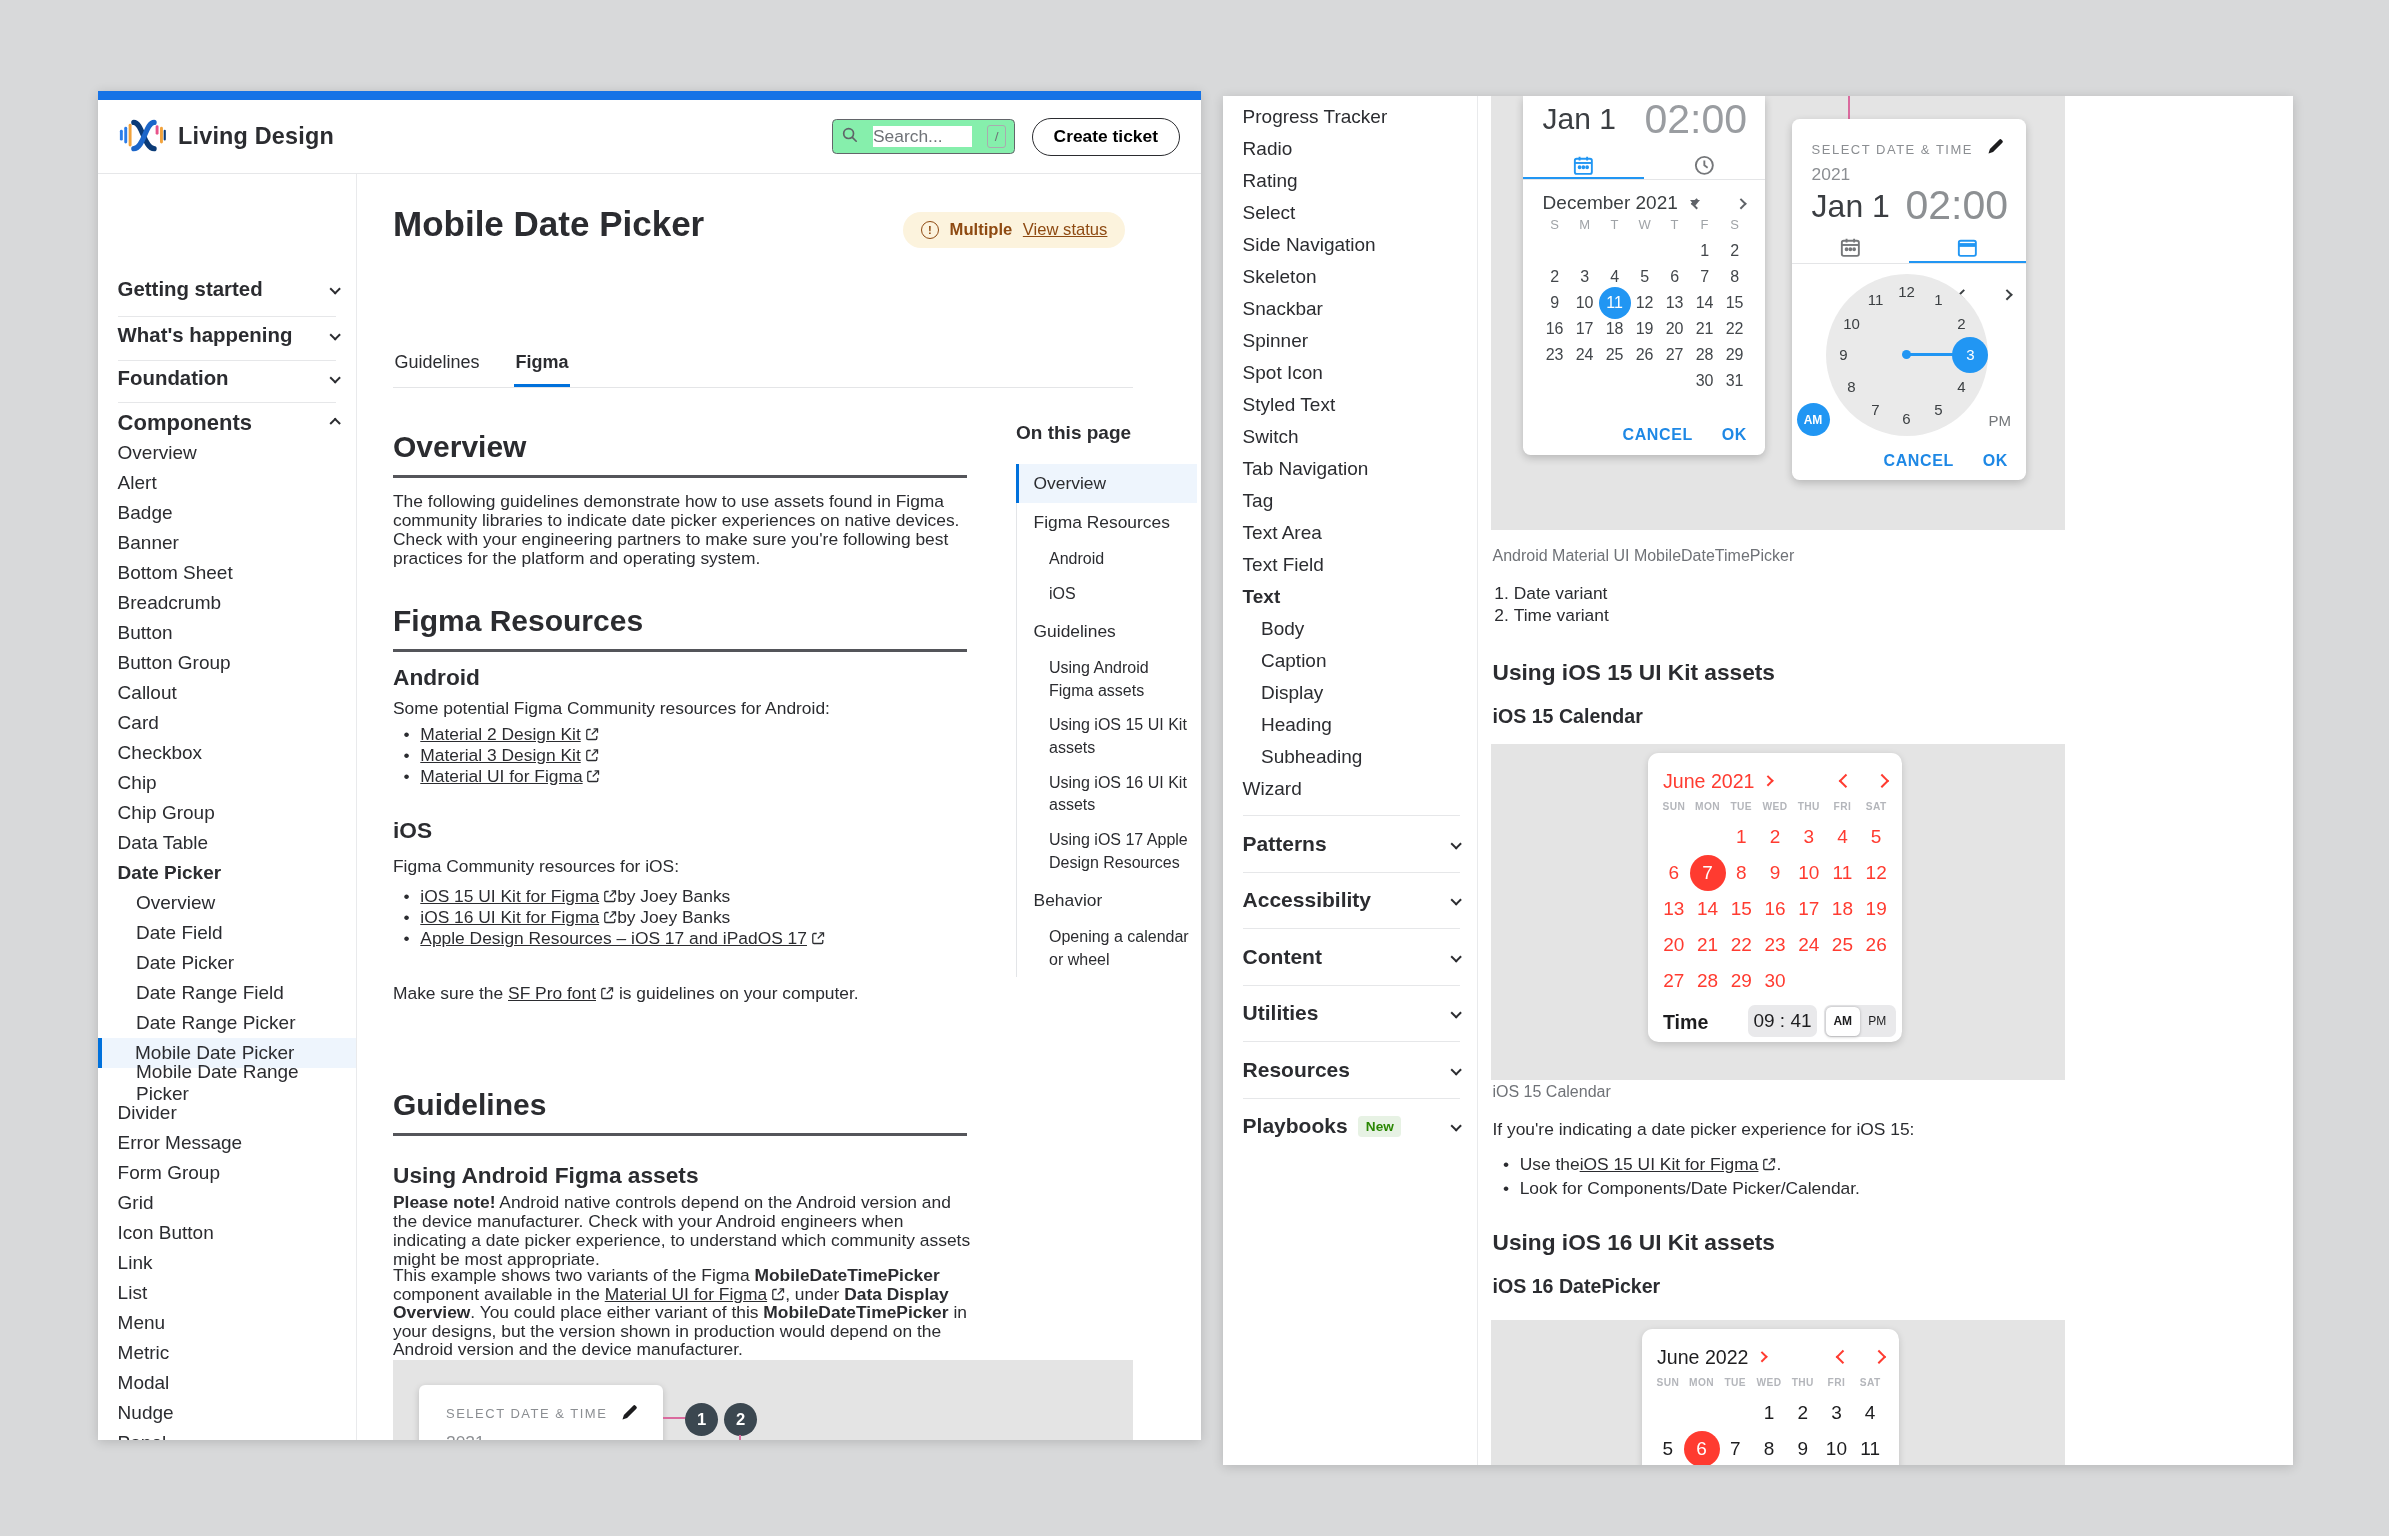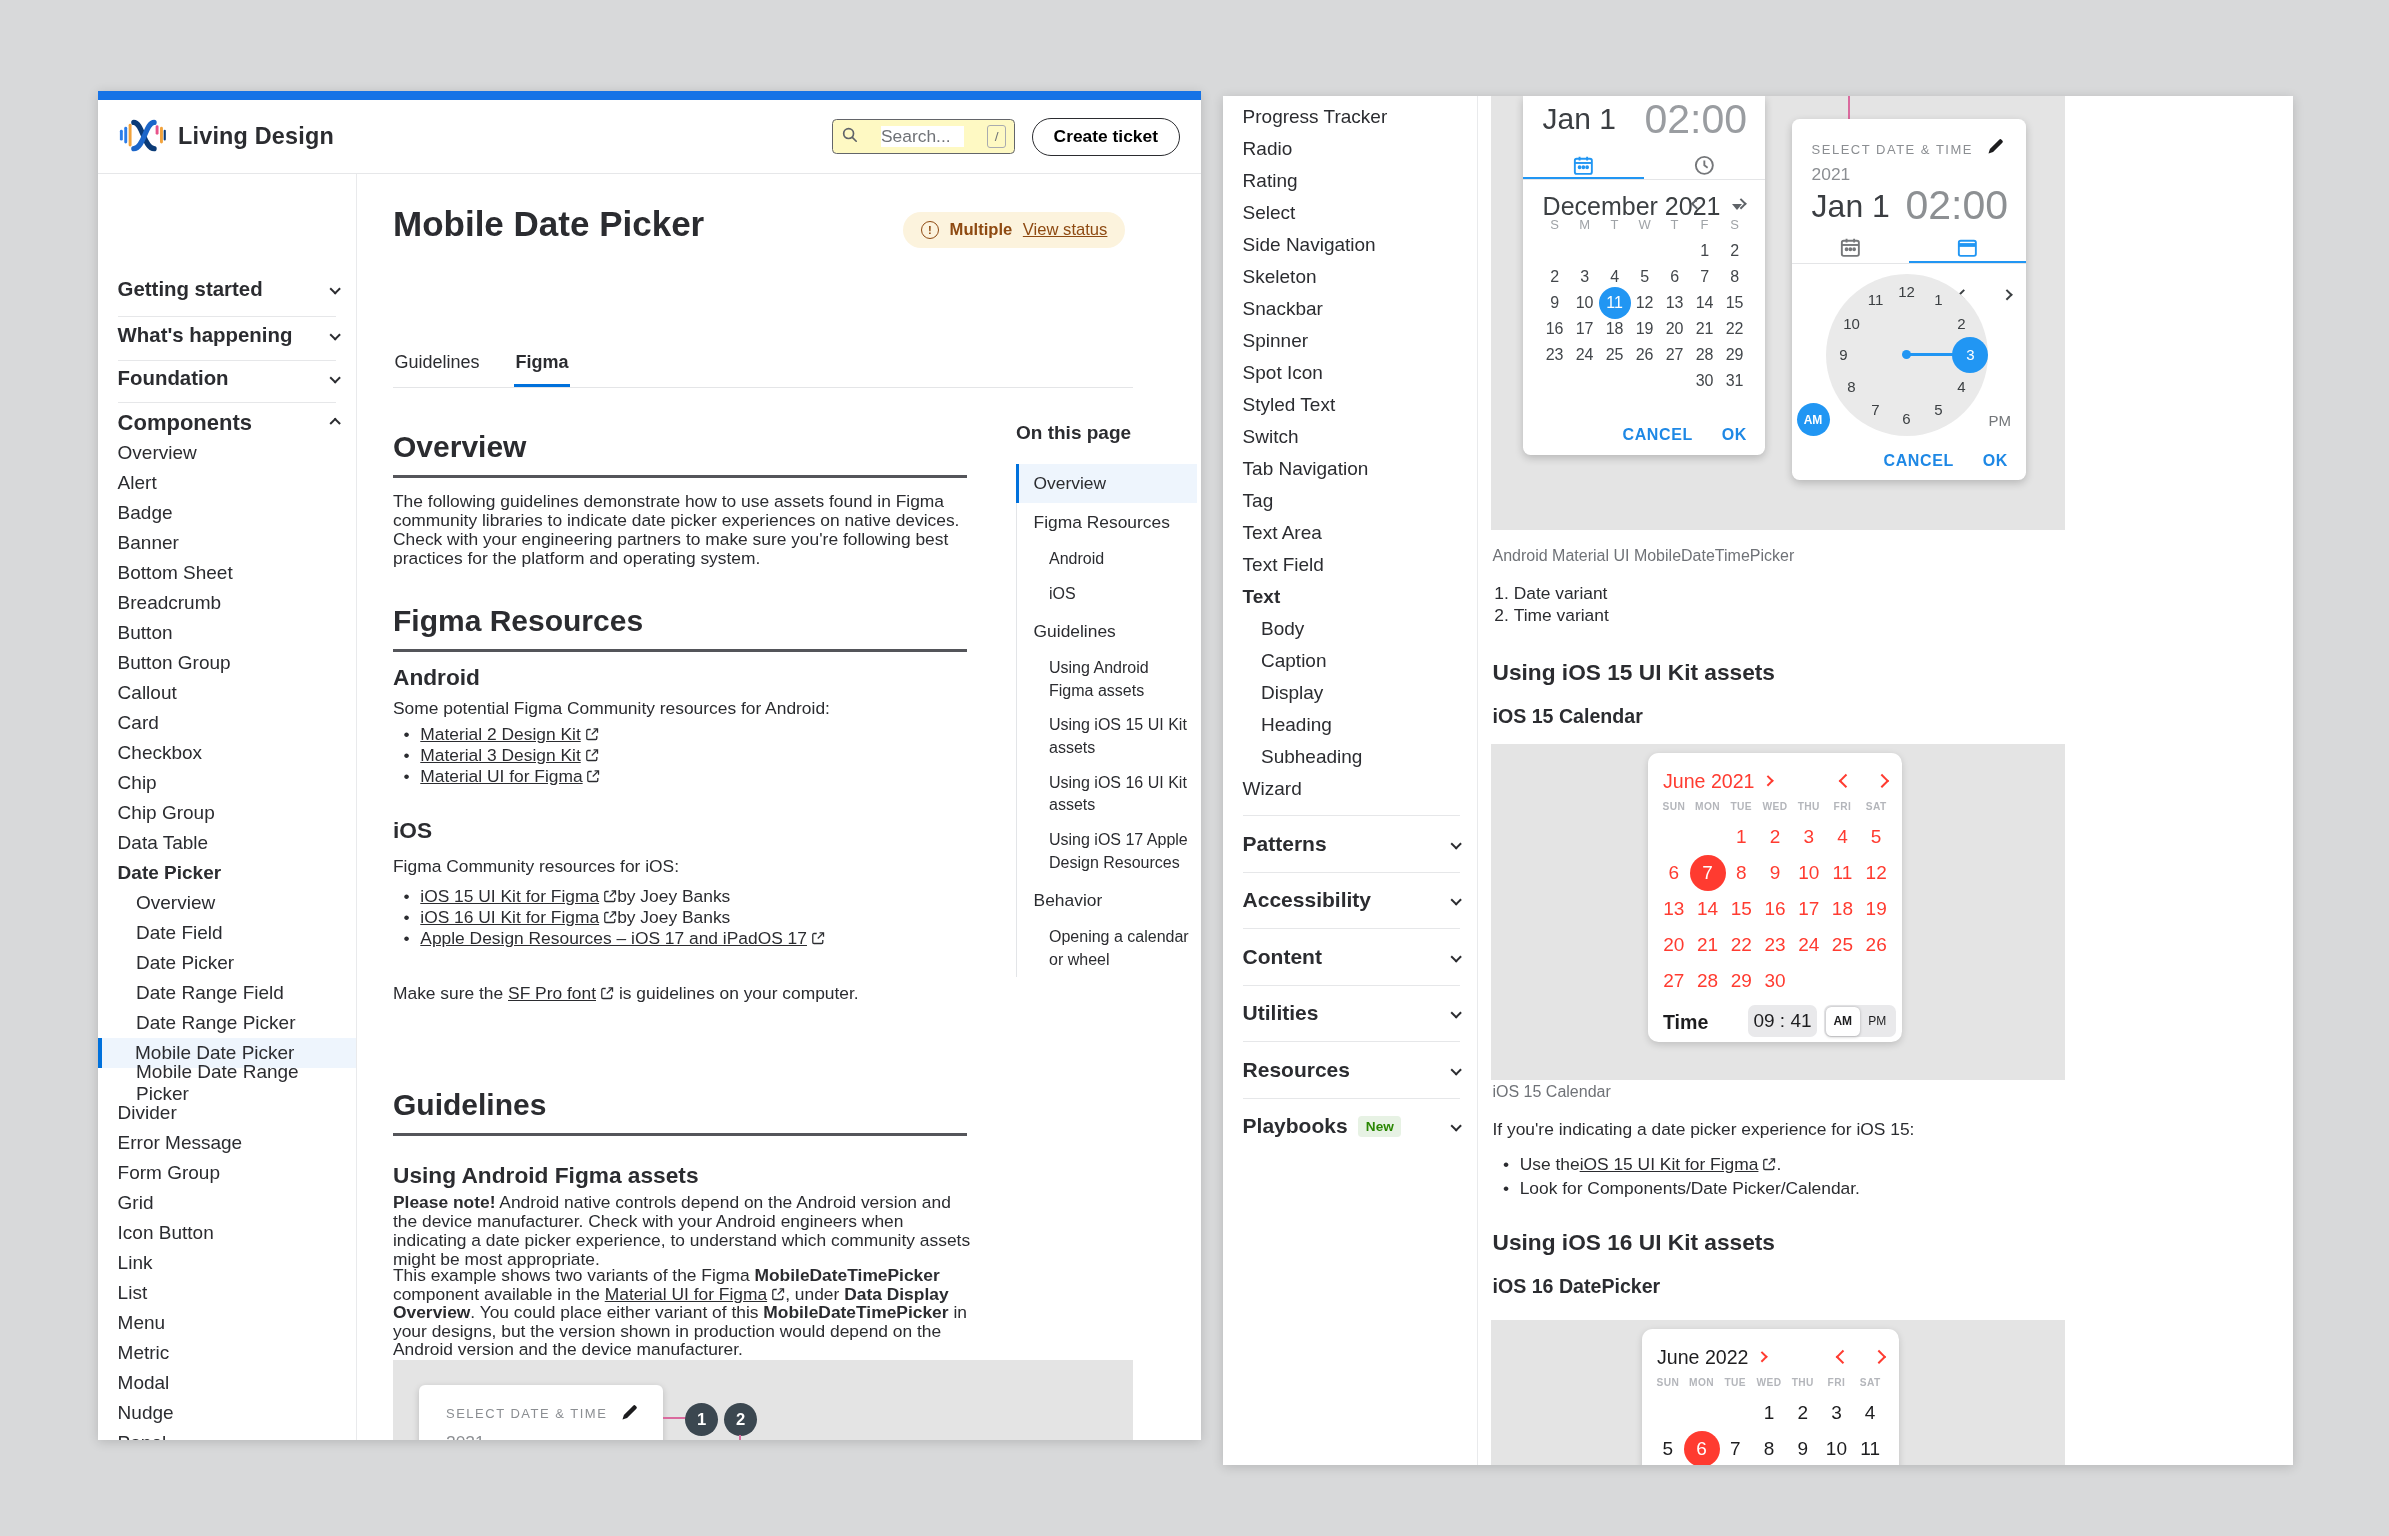--- a/index.html
+++ b/index.html
@@ -8,21 +8,21 @@
   .window{position:absolute;background:#fff;box-shadow:0 1.5px 10.6px rgba(0,0,0,.16)}
   #win1{left:98px;top:91px;width:1103px;height:1349px;overflow:hidden}
   #win2{left:1223px;top:96px;width:1070px;height:1369px;overflow:hidden}
 
   
   .topbar{position:absolute;left:0;top:0;right:0;height:9px;background:#1673e6}
   .hdr{position:absolute;left:0;top:9px;right:0;height:74px;border-bottom:0.8px solid #e6e7e9;display:flex;align-items:center;padding:0 21px}
   .logo-wrap{display:flex;align-items:center;gap:12px}
   .logo-name{font-size:23.4px;font-weight:700;letter-spacing:0.2px}
   .hdr-right{margin-left:auto;display:flex;align-items:center;gap:16.6px}
-  .search{width:183px;height:35px;border:1.5px solid #63656a;border-radius:4.5px;display:flex;align-items:center;padding:0 7.6px;gap:23px;background:#fef9c3}
+  .search{width:183px;height:35px;border:1.5px solid #63656a;border-radius:4.5px;display:flex;align-items:center;padding:0 7.6px;gap:15px;background:#86efac}
   .search input{border:0;outline:0;flex:1;font-size:17.4px;font-family:inherit;color:#2b2c30;min-width:0}
   .search input::placeholder{color:#6f7277}
   .key-hint{width:19.6px;height:22.7px;border:1.1px solid #a9abaf;border-radius:3px;color:#6f7277;font-size:13.6px;display:flex;align-items:center;justify-content:center}
   .btn-ticket{height:38px;padding:0 21px;border:1.9px solid #2b2c30;border-radius:21px;background:#fff;font-size:17.4px;font-weight:700;font-family:inherit;display:flex;align-items:center}
 
   
   .nav1{position:absolute;left:0;top:83px;bottom:0;width:259px;border-right:0.8px solid #e9eaec}
   .nav-group{position:absolute;left:19.6px;right:16.6px;display:flex;align-items:center;justify-content:space-between;font-size:20.4px;font-weight:700}
   .nav-divider{position:absolute;left:19.6px;right:19.6px;height:0.8px;background:#e6e7e9}
   .chev{display:inline-block;width:8.3px;height:8.3px;border-right:2.3px solid #2b2c30;border-bottom:2.3px solid #2b2c30}
@@ -99,21 +99,21 @@
   .rul li{font-size:17.4px;line-height:24px;display:flex;align-items:center}
   .rul li::before{content:"•";margin-right:10.6px}
 
   
   .cardA{position:absolute;left:32px;top:0;width:242px;height:359px;background:#fff;border-radius:0 0 7.6px 7.6px;box-shadow:0 3px 9px rgba(0,0,0,.2)}
   .cA-date{position:absolute;left:19.6px;top:6px;font-size:30px;color:#3b3e42}
   .cA-time{position:absolute;right:18px;top:0;font-size:41px;color:#9a9da1;font-weight:300}
   .tabhalf{position:absolute;top:54px;width:121px;height:30px;display:flex;align-items:center;justify-content:center;cursor:pointer}
   .cA-underline{position:absolute;left:0;top:81px;width:121px;height:2.3px;background:#2196f3}
   .card-div{position:absolute;left:0;right:0;top:83px;height:0.8px;background:#e4e5e7}
-  .monthrow{position:absolute;left:19.6px;top:96px;display:flex;align-items:center;font-size:25px;font-weight:500;color:#3c4043}
+  .monthrow{position:absolute;left:19.6px;top:96px;display:flex;align-items:center;font-size:19px;font-weight:500;color:#3c4043}
   .tri-down{width:0;height:0;border-left:5.3px solid transparent;border-right:5.3px solid transparent;border-top:6px solid #5f6368;margin-left:12px}
   .mat-chev{position:absolute;top:101px;color:#5f6368}
   .mat-chev .chev{width:7.6px;height:7.6px;border-width:2px;border-color:#5f6368}
   .calgrid{position:absolute;left:16.6px;width:210px;display:grid;grid-template-columns:repeat(7,1fr)}
   .cA-week{top:119px}
   .cA-week span{height:19.6px;display:flex;align-items:center;justify-content:center;font-size:13px;color:#9fa3a7}
   .cA-days{top:142px}
   .cA-days span{height:26px;display:flex;align-items:center;justify-content:center;font-size:16px;color:#43474b;cursor:pointer}
   .cA-days span.sel{position:relative;color:#fff;z-index:1}
   .cA-days span.sel::before{content:"";position:absolute;width:32px;height:32px;border-radius:50%;background:#2196f3;z-index:-1}

